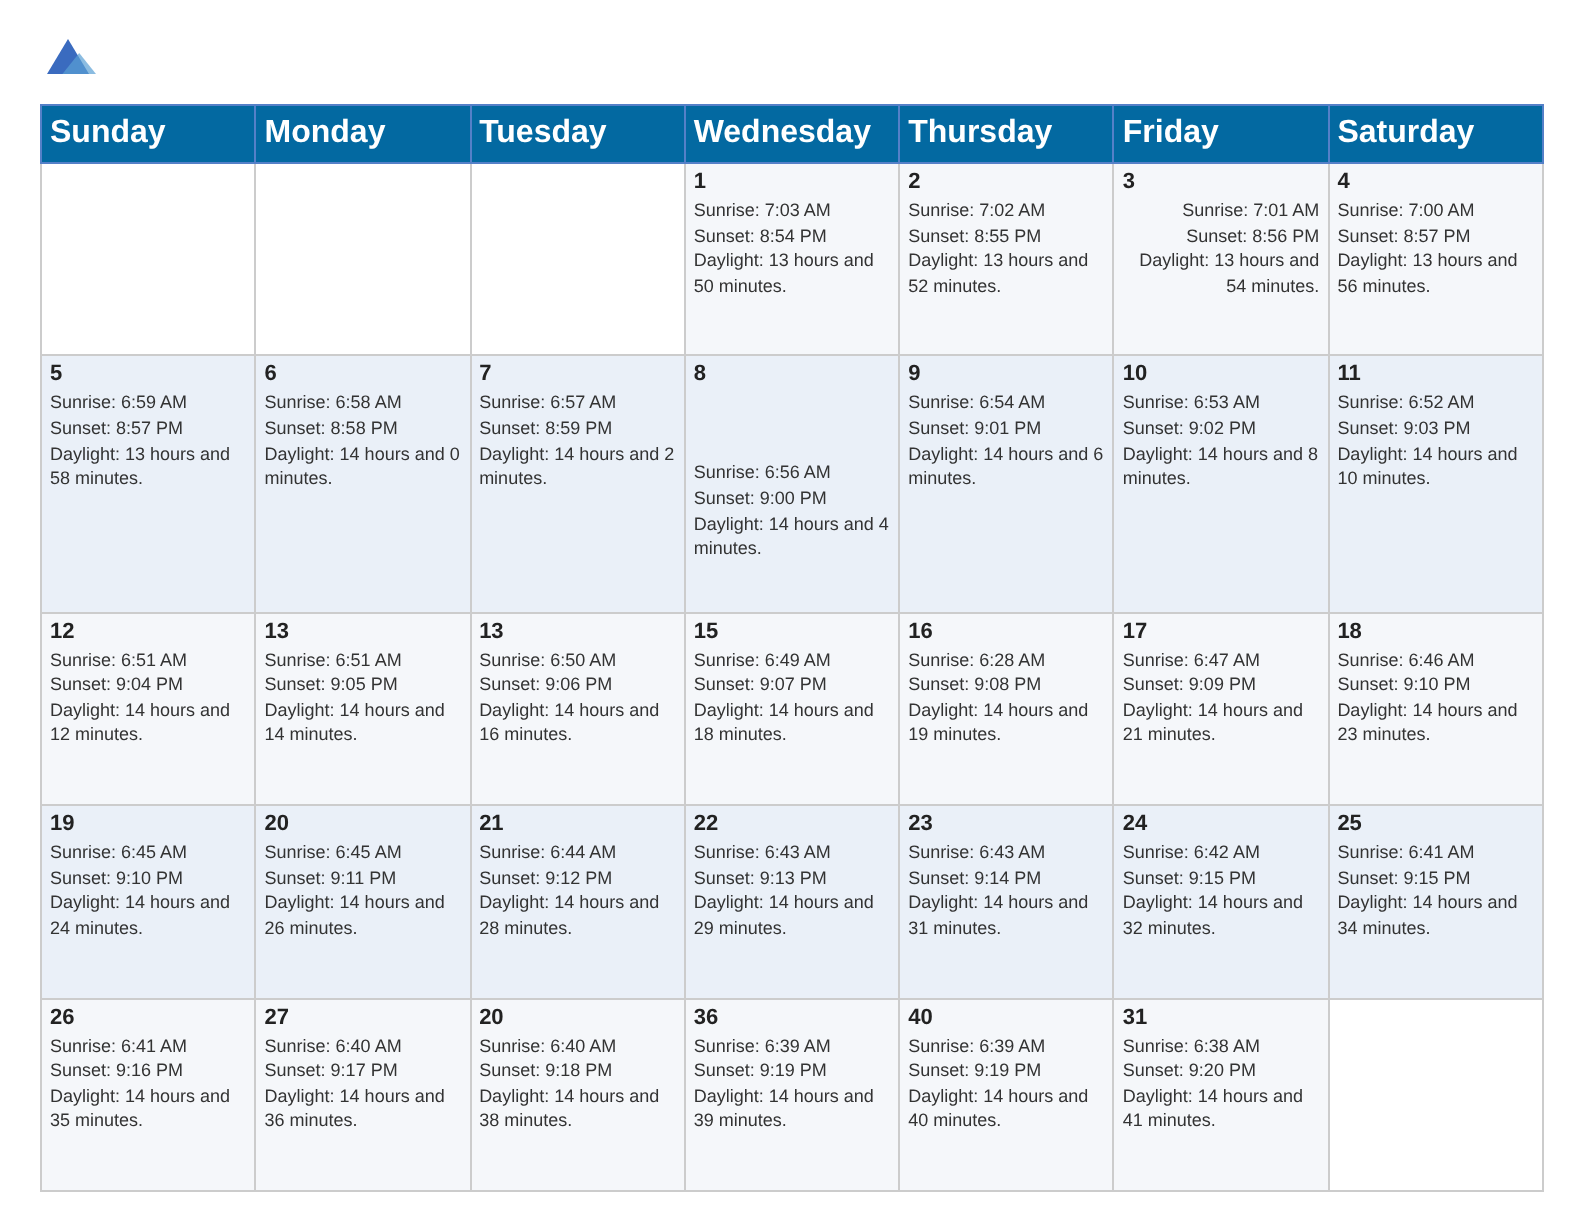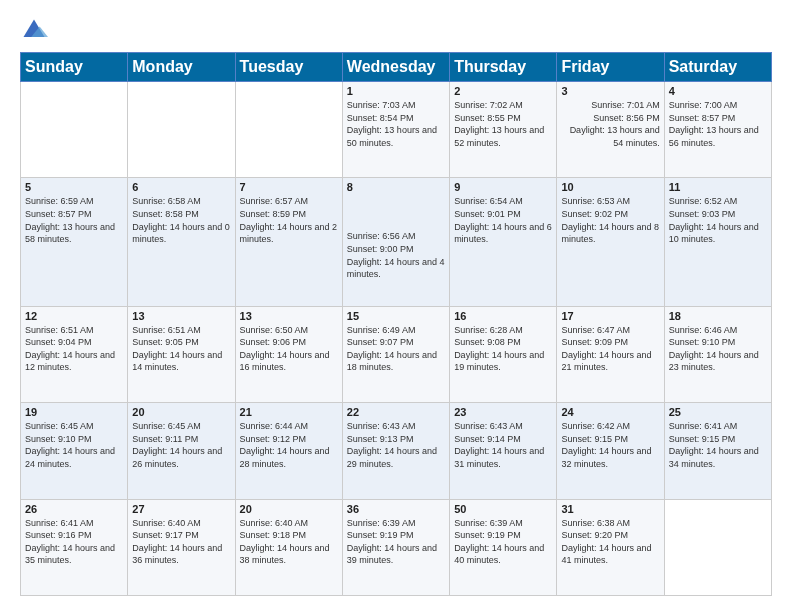--- a/index.html
+++ b/index.html
@@ -319,21 +319,21 @@
 Sunset: 9:18 PM
 Daylight: 14 hours and 38 minutes.</div>
           </td>
           <td>
             <span class="day-number">36</span>
             <div class="day-info" style="white-space: pre-line;">Sunrise: 6:39 AM
 Sunset: 9:19 PM
 Daylight: 14 hours and 39 minutes.</div>
           </td>
           <td>
-            <span class="day-number">50</span>
+            <span class="day-number">40</span>
             <div class="day-info" style="white-space: pre-line;">Sunrise: 6:39 AM
 Sunset: 9:19 PM
 Daylight: 14 hours and 40 minutes.</div>
           </td>
           <td>
             <span class="day-number">31</span>
             <div class="day-info" style="white-space: pre-line;">Sunrise: 6:38 AM
 Sunset: 9:20 PM
 Daylight: 14 hours and 41 minutes.</div>
           </td>

